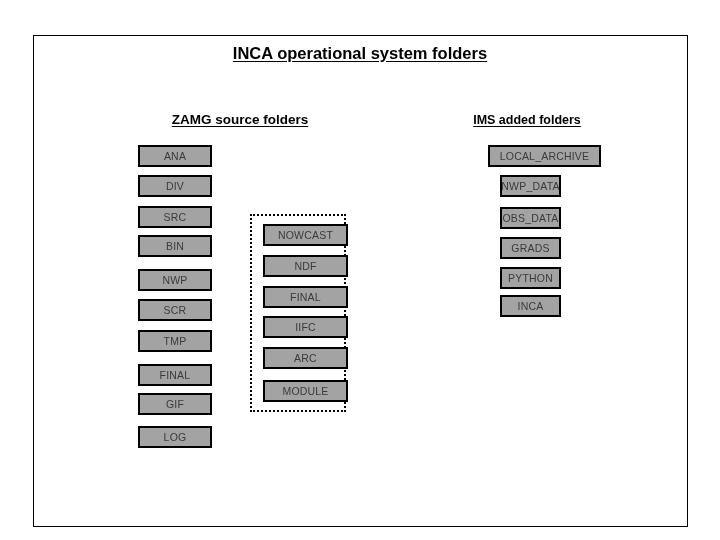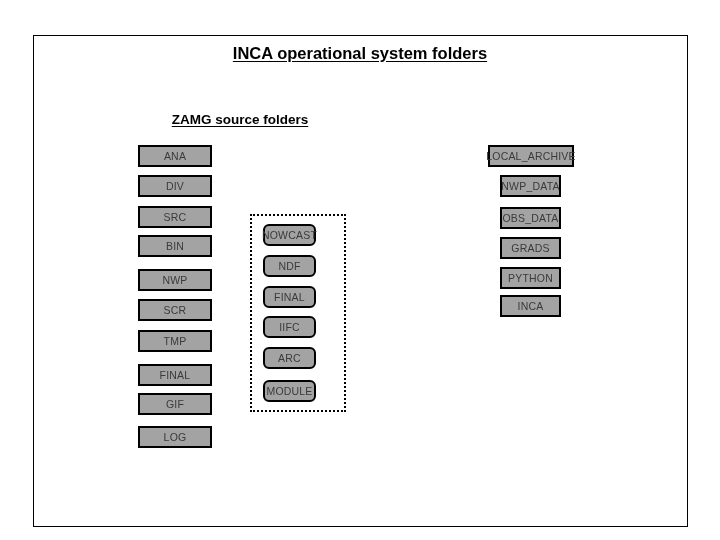--- a/index.html
+++ b/index.html
@@ -101,46 +101,46 @@
     left: 250px;
     top: 214px;
     width: 96px;
     height: 198px;
     border: 2px dotted #000000;
     box-sizing: border-box;
     background: #ffffff;
   }
   .col-mid .folder-box {
     left: 263px;
-    width: 53px;
-    border-radius: 6px;
+    width: 85px;
   }
 
   
   .col-right .folder-box {
     left: 500px;
     width: 61px;
   }
   .col-right .folder-box.wide {
     left: 488px;
-    width: 86px;
+    width: 113px;
   }
 </style>
 </head>
 <body>
 
 <div id="slide">
 
 
   <div id="frame"></div>
 
   <div class="heading" id="zamg-heading">ZAMG source folders</div>
 
   <div class="heading" id="diagram-title">INCA operational system folders</div>
 
+  <div class="heading" id="ims-heading">IMS added folders</div>
 
   <div class="col-left">
     <div class="folder-box" style="top:145px">ANA</div>
     <div class="folder-box" style="top:175px">DIV</div>
     <div class="folder-box" style="top:206px">SRC</div>
     <div class="folder-box" style="top:235px">BIN</div>
     <div class="folder-box" style="top:269px">NWP</div>
     <div class="folder-box" style="top:299px">SCR</div>
     <div class="folder-box" style="top:330px">TMP</div>
     <div class="folder-box" style="top:364px">FINAL</div>

